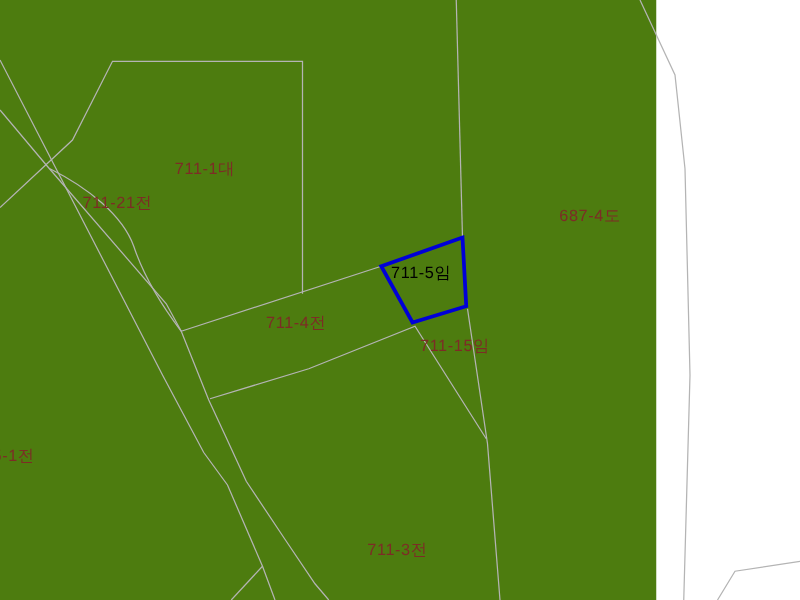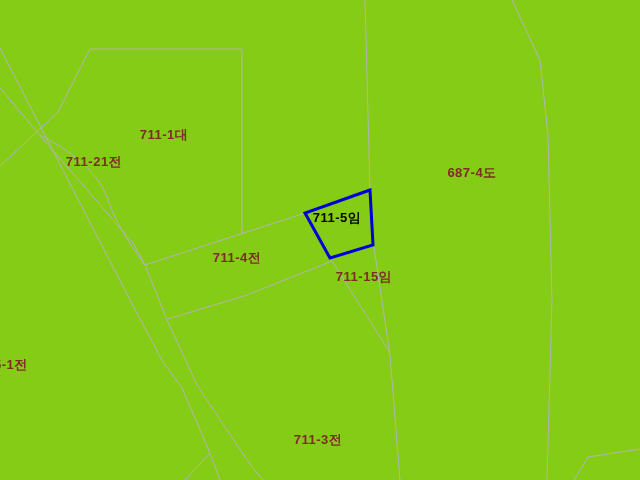--- a/index.html
+++ b/index.html
@@ -6,24 +6,23 @@
     margin: 0;
     padding: 0;
     width: 640px;
     height: 480px;
     overflow: hidden;
     background: #ffffff;
     font-family: "Liberation Sans", "DejaVu Sans", sans-serif;
   }
   #map-wrap {
     position: relative;
-    width: 640px;
+    width: 525px;
     height: 480px;
-    background: #84cc16;
-    font-weight: bold;
+    background: #4d7c0f;
   }
   svg {
     display: block;
   }
   .parcel-line {
     fill: none;
     stroke: #b4b4b4;
     stroke-width: 1;
   }
   .parcel-label {

